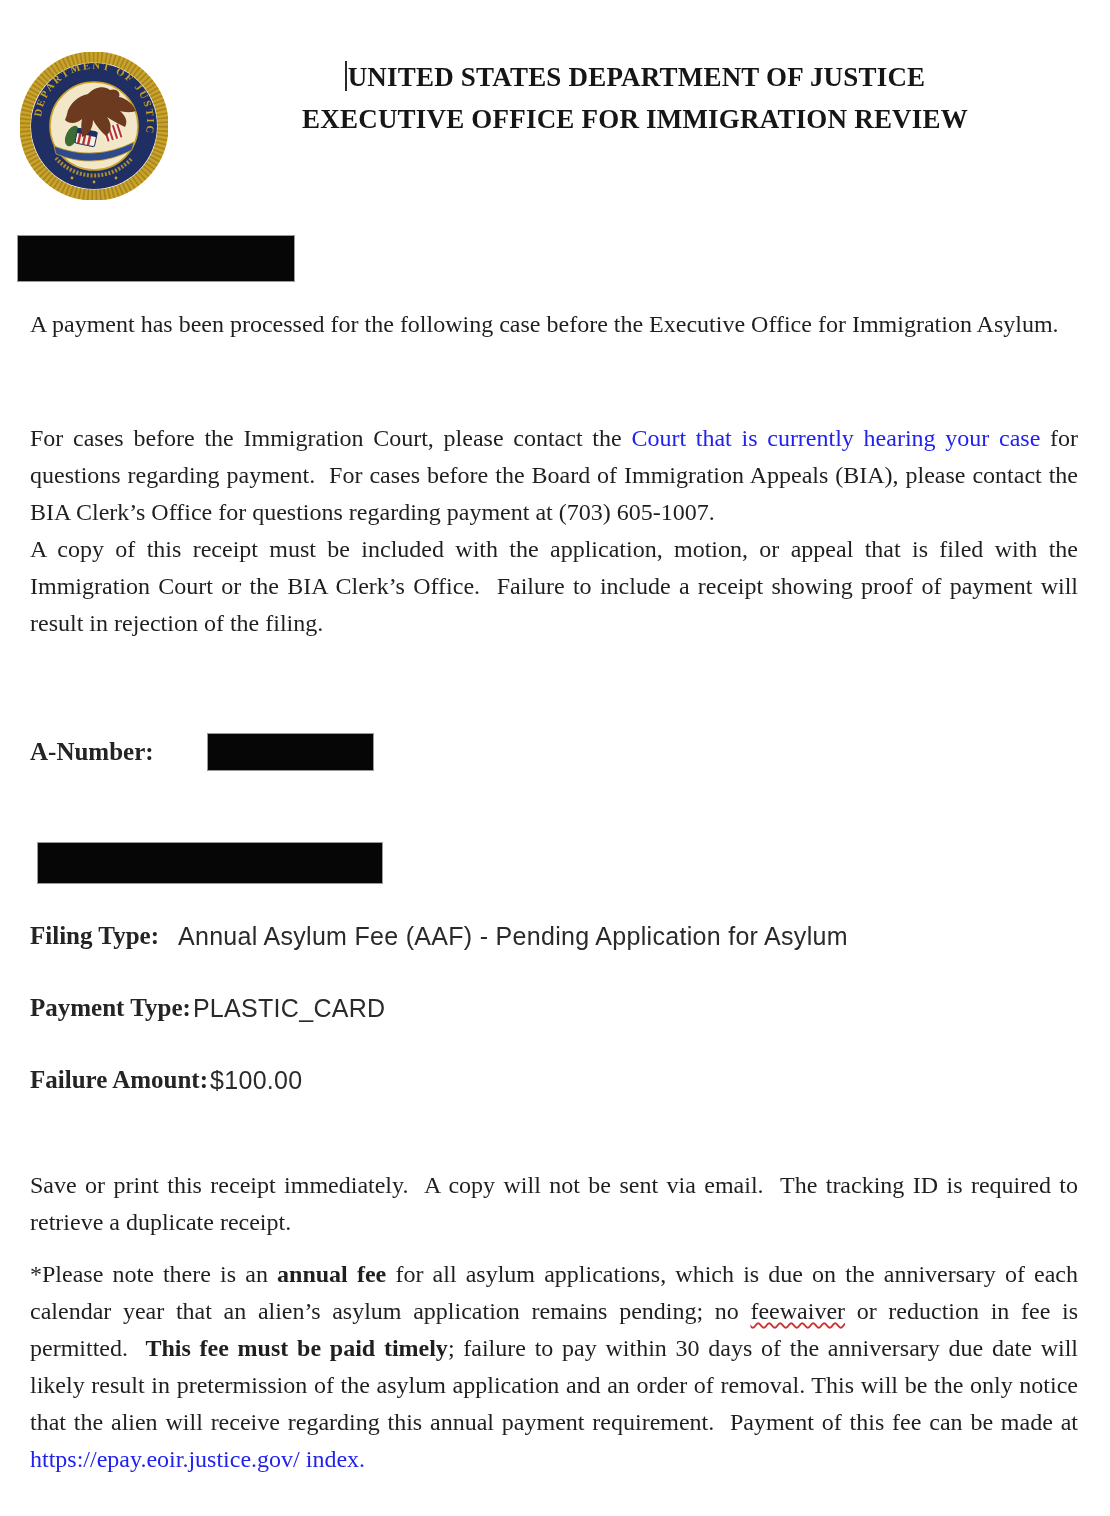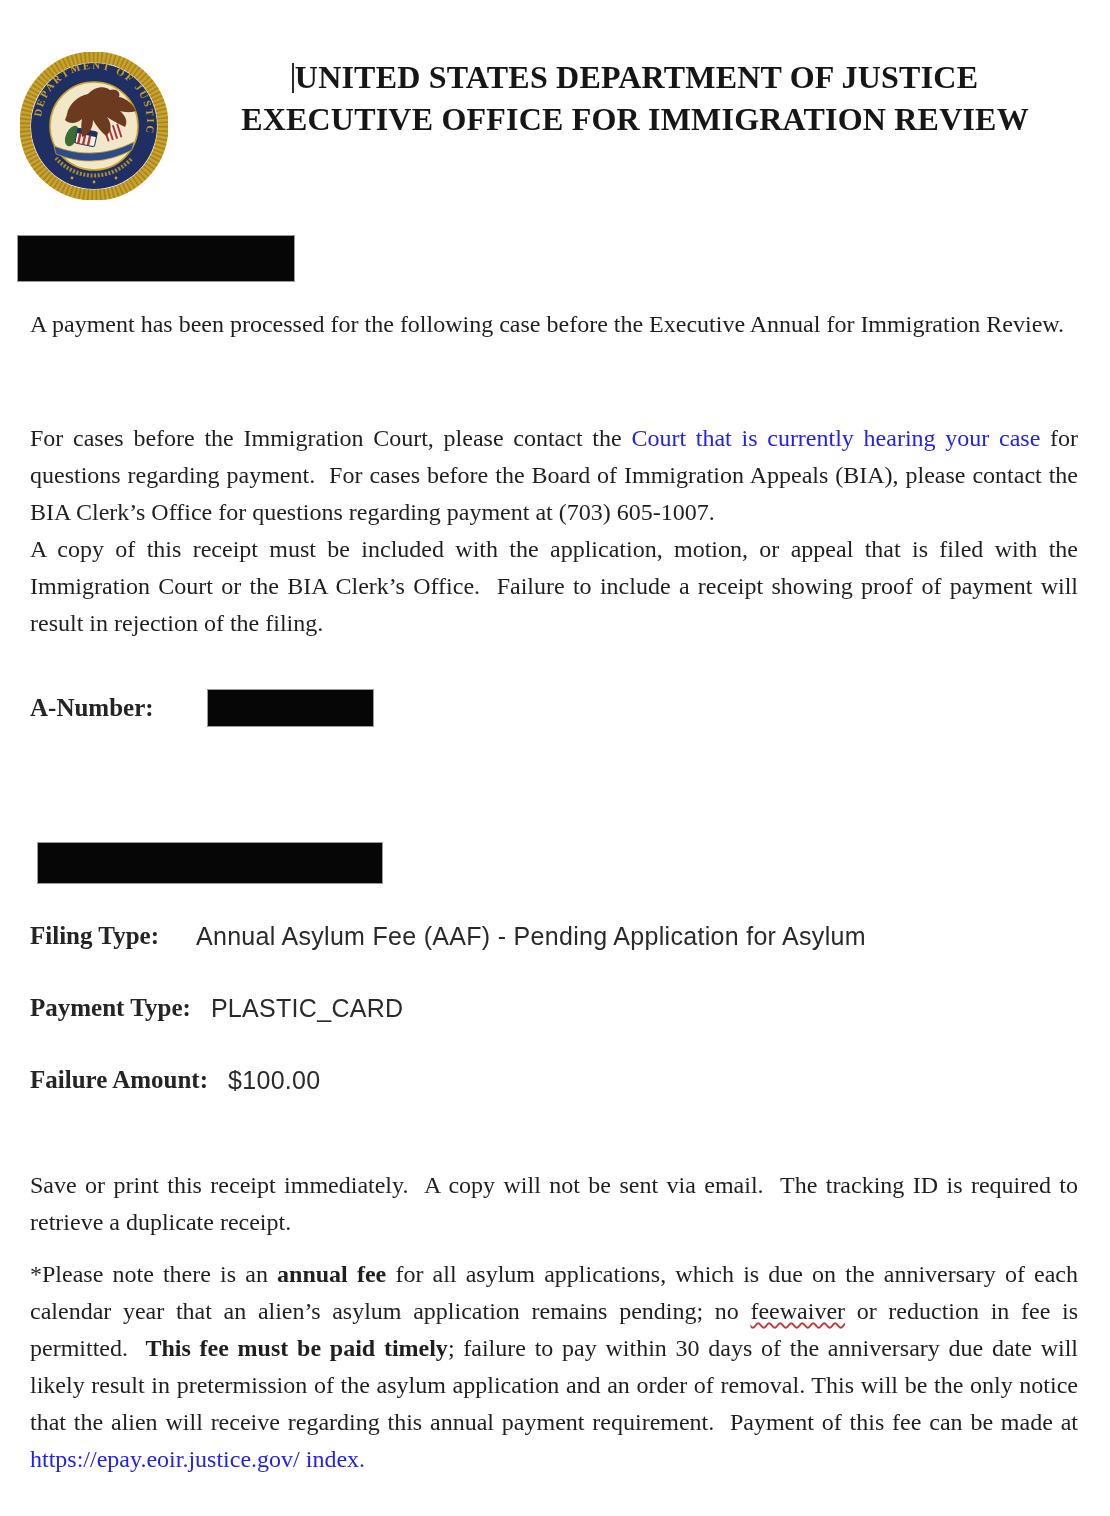--- a/index.html
+++ b/index.html
@@ -20,21 +20,21 @@
     width:1110px;
     height:1516px;
     background:#ffffff;
     font-family:"Liberation Serif", serif;
     color:var(--text-color);
     overflow:hidden;
   }
   .seal{position:absolute;left:20px;top:52px;width:148px;height:148px;}
   .header-title{
     position:absolute;left:170px;top:56px;width:930px;
-    text-align:center;font-weight:bold;font-size:32px;line-height:42px;
+    text-align:center;font-weight:bold;font-size:27px;line-height:42px;
     color:#161616;letter-spacing:0.2px;
   }
   .cursor{
     display:inline-block;width:2px;height:30px;background:#2a2a2a;
     vertical-align:-5px;margin-right:1px;
   }
   .redaction{
     background:var(--redaction-black);
     outline:1px solid #9a9a9a;
     display:inline-block;
@@ -53,21 +53,21 @@
     text-underline-offset:3px;
   }
   .bold{font-weight:bold;margin-top:40px;}
   .field-row{
     position:absolute;left:30px;height:42px;
     display:flex;align-items:center;white-space:nowrap;
   }
   .field-label{font-weight:bold;font-size:25px;color:#242424;}
   .field-value{
     font-family:"Liberation Sans", sans-serif;
-    font-size:25px;color:#2a2a2a;margin-left:20px;letter-spacing:0.3px;
+    font-size:25px;color:#2a2a2a;margin-left:2px;letter-spacing:0.3px;
   }
   .field-row .redaction{vertical-align:middle;}
 </style>
 </head>
 <body>
 
 <div class="page">
 
   <svg class="seal" viewBox="0 0 148 148" aria-hidden="true">
     <circle cx="74" cy="74" r="69" fill="none" stroke="var(--seal-gold)" stroke-width="11"></circle>
@@ -111,27 +111,27 @@
     <circle cx="96" cy="126" r="1.4" fill="var(--seal-gold)"></circle>
   </svg>
 
   <div class="header-title">
     <div><span class="cursor"></span><span>UNITED STATES DEPARTMENT OF JUSTICE</span></div>
     <div><span>EXECUTIVE OFFICE FOR IMMIGRATION REVIEW</span></div>
   </div>
 
   <span class="redaction block" style="left:18px;top:236px;width:276px;height:45px;"></span>
 
-  <p class="para" style="top:306px;"><span>A payment has been processed for the following case before the Executive Annual for Immigration Review.</span></p>
+  <p class="para" style="top:306px;"><span>A payment has been processed for the following case before the Executive Office for Immigration Asylum.</span></p>
 
   <p class="para" style="top:420px;"><span>For cases before the Immigration Court, please contact the </span><a class="link">Court that is currently hearing your case</a><span> for questions regarding payment.&nbsp; For cases before the Board of Immigration Appeals (BIA), please contact the BIA Clerk’s Office for questions regarding payment at (703) 605-1007.</span></p>
 
   <p class="para" style="top:531px;"><span>A copy of this receipt must be included with the application, motion, or appeal that is filed with the Immigration Court or the BIA Clerk’s Office.&nbsp; Failure to include a receipt showing proof of payment will result in rejection of the filing.</span></p>
 
-  <div class="field-row" style="top:687px;align-items:center;">
+  <div class="field-row" style="top:731px;align-items:center;">
     <span class="field-label">A-Number:</span>
     <span class="redaction" style="width:165px;height:36px;margin-left:54px;"></span>
   </div>
 
 
   <div class="field-row" style="top:842px;">
     <span class="redaction" style="width:344px;height:40px;margin-left:8px;"></span>
   </div>
 
   <div class="field-row" style="top:915px;gap:17px;">

